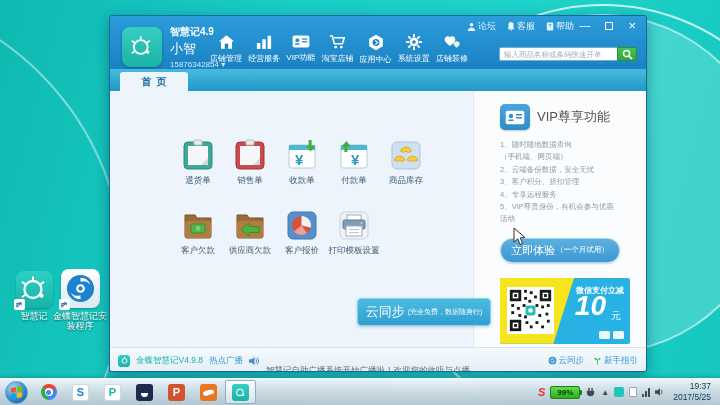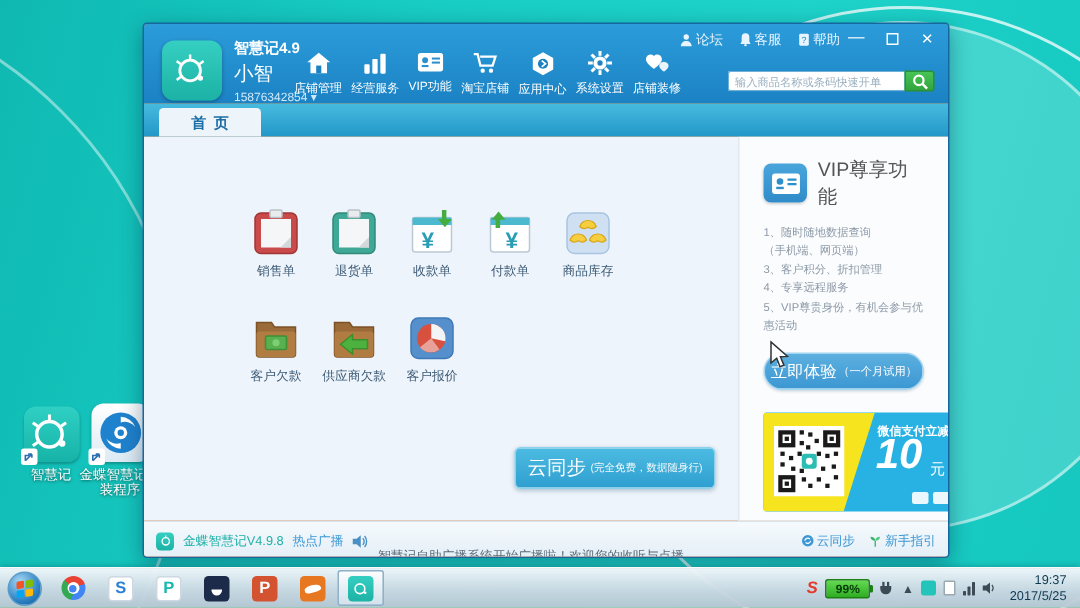--- a/index.html
+++ b/index.html
@@ -15,23 +15,23 @@
   .arc2 { left:432px; top:14px; width:340px; height:340px; border:2px solid rgba(255,255,255,.5); background:rgba(255,255,255,.18); }
   .arc3 { left:-445px; top:-10px; width:570px; height:570px; border:2px solid rgba(255,255,255,.45); }
 
   
   .dicon { position:absolute; width:56px; display:flex; flex-direction:column; align-items:center;padding-left:12px; }
   .dicon .art { position:relative; border-radius:8px; box-shadow:0 1px 2px rgba(0,0,0,.25); }
   .dicon .shortcut { position:absolute; left:-2px; bottom:-2px; width:11px; height:11px; background:#fff; border-radius:2px; display:flex; align-items:center; justify-content:center; }
   .dlabel { margin-top:3px; font-size:9px; color:#fff; text-shadow:0 1px 2px rgba(0,0,0,.6); text-align:center; line-height:1.15; }
 
   
-  .window { position:absolute; left:95px; top:15px; width:538px; height:357px;
+  .window { position:absolute; left:109px; top:15px; width:538px; height:357px;
     border:1px solid #15679f; border-radius:3px; box-shadow:0 4px 14px rgba(0,40,70,.4);
-    background:#f97316; overflow:hidden; }
+    background:#737373; overflow:hidden; }
   .titlebar { position:relative; height:53px; background:linear-gradient(180deg,#2c9cda 0%,#1b82c4 100%); }
   .tb-links { position:absolute; top:4px; right:72px; display:flex; gap:11px; align-items:center; color:#e8f5ff; font-size:9px; }
   .tb-link { display:flex; align-items:center; gap:2px; cursor:pointer; }
   .tb-controls { position:absolute; top:3px; right:10px; display:flex; gap:15px; color:#fff; align-items:center; }
   .ctl { font-size:11px; line-height:1; cursor:pointer; }
   .ctl-max { width:8px; height:8px; border:1.4px solid #fff; display:inline-block; }
   .logo { position:absolute; left:12px; top:11px; width:40px; height:40px; border-radius:8px;
     background:linear-gradient(180deg,#35cfc1,#1cb2a6); box-shadow:0 1px 3px rgba(0,0,0,.3);
     display:flex; align-items:center; justify-content:center; }
   .app-title { position:absolute; left:60px; top:9px; color:#fff; }
@@ -57,21 +57,21 @@
   .cell svg { width:36px; height:33px; }
   .cell .lbl { margin-top:3px; font-size:8.5px; color:#3c5a75; white-space:nowrap; }
 
   .sync-btn { position:absolute; left:247px; top:207px; width:134px; height:28px;
     background:linear-gradient(180deg,#4cbbe2,#2f9fd0); border:1px solid #8ad2ec; border-radius:4px;
     color:#fff; display:flex; align-items:center; justify-content:center; gap:3px;
     box-shadow:0 1px 3px rgba(0,60,90,.25); cursor:pointer; }
   .sync-btn .m { font-size:13px; }
   .sync-btn .s { font-size:7px; opacity:.92; }
 
-  .right-panel { width:140px; background:#fbfcfe; border-left:1px solid #e1e7ec; padding:13px 16px 0; }
+  .right-panel { width:173px; background:#fbfcfe; border-left:1px solid #e1e7ec; padding:13px 26px 0; }
   .vip-head { display:flex; align-items:center; gap:7px; }
   .vip-icon { width:30px; height:26px; border-radius:5px; background:linear-gradient(180deg,#4aa5dc,#2f8cc8);
     display:flex; align-items:center; justify-content:center; box-shadow:0 1px 2px rgba(0,0,0,.2); }
   .vip-title { font-size:13px; color:#555; }
   .vip-list { margin-top:9px; font-size:7.5px; color:#8d9aa8; line-height:1.65; list-style:none; }
   .try-btn { margin-top:12px; position:relative; width:100%; height:25px; border-radius:13px;
     background:linear-gradient(180deg,#5cb0df,#3c97d2); border:1px solid #a2d5ef; color:#fff;
     display:flex; align-items:center; justify-content:center; font-size:11px; cursor:pointer;
     box-shadow:0 1px 2px rgba(0,60,90,.2); }
   .try-btn .note { font-size:7.5px; margin-left:1px; }
@@ -310,35 +310,35 @@
   <div class="tabstrip">
     <div class="tab">首页</div>
   </div>
 
   <div class="content">
     <div class="main">
       <div class="grid">
 
         <div class="cell">
           <svg viewBox="0 0 36 33">
+              <rect x="4" y="3" width="28" height="27" rx="4" fill="#3fa896" stroke="#2f8a7a"></rect>
+              <rect x="8" y="7" width="20" height="19" fill="#f5f6f7"></rect>
+              <polygon points="28,19 28,26 21,26" fill="#d3d8db"></polygon>
+              <rect x="14" y="1" width="8" height="5" rx="1" fill="#e8ecef" stroke="#b9c2c8"></rect>
+            </svg>
+          <span class="lbl">退货单</span>
+        </div>
+        <div class="cell">
+          <svg viewBox="0 0 36 33">
               <rect x="4" y="3" width="28" height="27" rx="4" fill="#c84a4a" stroke="#a33434"></rect>
               <rect x="8" y="7" width="20" height="19" fill="#f5f6f7"></rect>
               <polygon points="28,19 28,26 21,26" fill="#d3d8db"></polygon>
               <rect x="14" y="1" width="8" height="5" rx="1" fill="#e8ecef" stroke="#b9c2c8"></rect>
             </svg>
           <span class="lbl">销售单</span>
-        </div>
-        <div class="cell">
-          <svg viewBox="0 0 36 33">
-              <rect x="4" y="3" width="28" height="27" rx="4" fill="#3fa896" stroke="#2f8a7a"></rect>
-              <rect x="8" y="7" width="20" height="19" fill="#f5f6f7"></rect>
-              <polygon points="28,19 28,26 21,26" fill="#d3d8db"></polygon>
-              <rect x="14" y="1" width="8" height="5" rx="1" fill="#e8ecef" stroke="#b9c2c8"></rect>
-            </svg>
-          <span class="lbl">退货单</span>
         </div>
         <div class="cell">
           <svg viewBox="0 0 36 33">
               <rect x="5" y="6" width="26" height="23" rx="2" fill="#fff" stroke="#bcc9d4"></rect>
               <rect x="5" y="6" width="26" height="5" fill="#4cb9cf"></rect>
               <text x="11" y="26" font-size="15" font-weight="bold" fill="#2a9db5">¥</text>
               <g fill="#45ad3f">
                 <rect x="24.6" y="1" width="3" height="6"></rect>
                 <polygon points="22,7 31.2,7 26.6,12.5"></polygon>
               </g>
@@ -387,20 +387,31 @@
           <span class="lbl">供应商欠款</span>
         </div>
         <div class="cell">
           <svg viewBox="0 0 36 33">
               <rect x="4" y="3" width="28" height="27" rx="5" fill="#5590cd" stroke="#3f78b6"></rect>
               <circle cx="17.5" cy="16.5" r="9.5" fill="#d8503e"></circle>
               <path d="M17.5 16.5 L17.5 7 A9.5 9.5 0 0 1 26.8 18.5 Z" fill="#f3f4f6"></path>
               <path d="M17.5 16.5 L10 22.5 A9.5 9.5 0 0 0 23 24 Z" fill="#e8a199"></path>
             </svg>
           <span class="lbl">客户报价</span>
+        </div>
+        <div class="cell">
+          <svg viewBox="0 0 36 33">
+              <rect x="4" y="3" width="28" height="27" rx="5" fill="#eef3f8" stroke="#c3d2df"></rect>
+              <rect x="11" y="6" width="14" height="6" fill="#fff" stroke="#9fb0bf"></rect>
+              <rect x="7" y="11" width="22" height="9" rx="1.5" fill="#7f9cb8" stroke="#637f9a"></rect>
+              <circle cx="25.5" cy="14" r="1" fill="#cfe08a"></circle>
+              <rect x="10" y="17" width="16" height="10" fill="#fff" stroke="#9fb0bf"></rect>
+              <path d="M13 20.5 h10 M13 23.5 h10" stroke="#b9c4cd"></path>
+            </svg>
+          <span class="lbl">打印模板设置</span>
         </div>
       </div>
 
       <div class="sync-btn">
         <span class="m">云同步</span>
         <span class="s">(完全免费，数据随身行)</span>
       </div>
     </div>
 
     <div class="right-panel">
@@ -412,20 +423,21 @@
               <rect x="3.5" y="9.5" width="5" height="1.6" fill="#2a8fcc"></rect>
               <rect x="11" y="4" width="6" height="1.5" fill="#2a8fcc"></rect>
               <rect x="11" y="7" width="6" height="1.5" fill="#2a8fcc"></rect>
             </svg>
         </span>
         <span class="vip-title">VIP尊享功能</span>
       </div>
       <ul class="vip-list">
         <li>1、随时随地数据查询</li>
         <li>（手机端、网页端）</li>
+        <li>2、云端备份数据，安全无忧</li>
         <li>3、客户积分、折扣管理</li>
         <li>4、专享远程服务</li>
         <li>5、VIP尊贵身份，有机会参与优惠活动</li>
       </ul>
       <div class="try-btn">
         <span>立即体验</span>
         <span class="note">（一个月试用）</span>
       </div>
       <div class="banner">
         <div class="yellow"></div>

